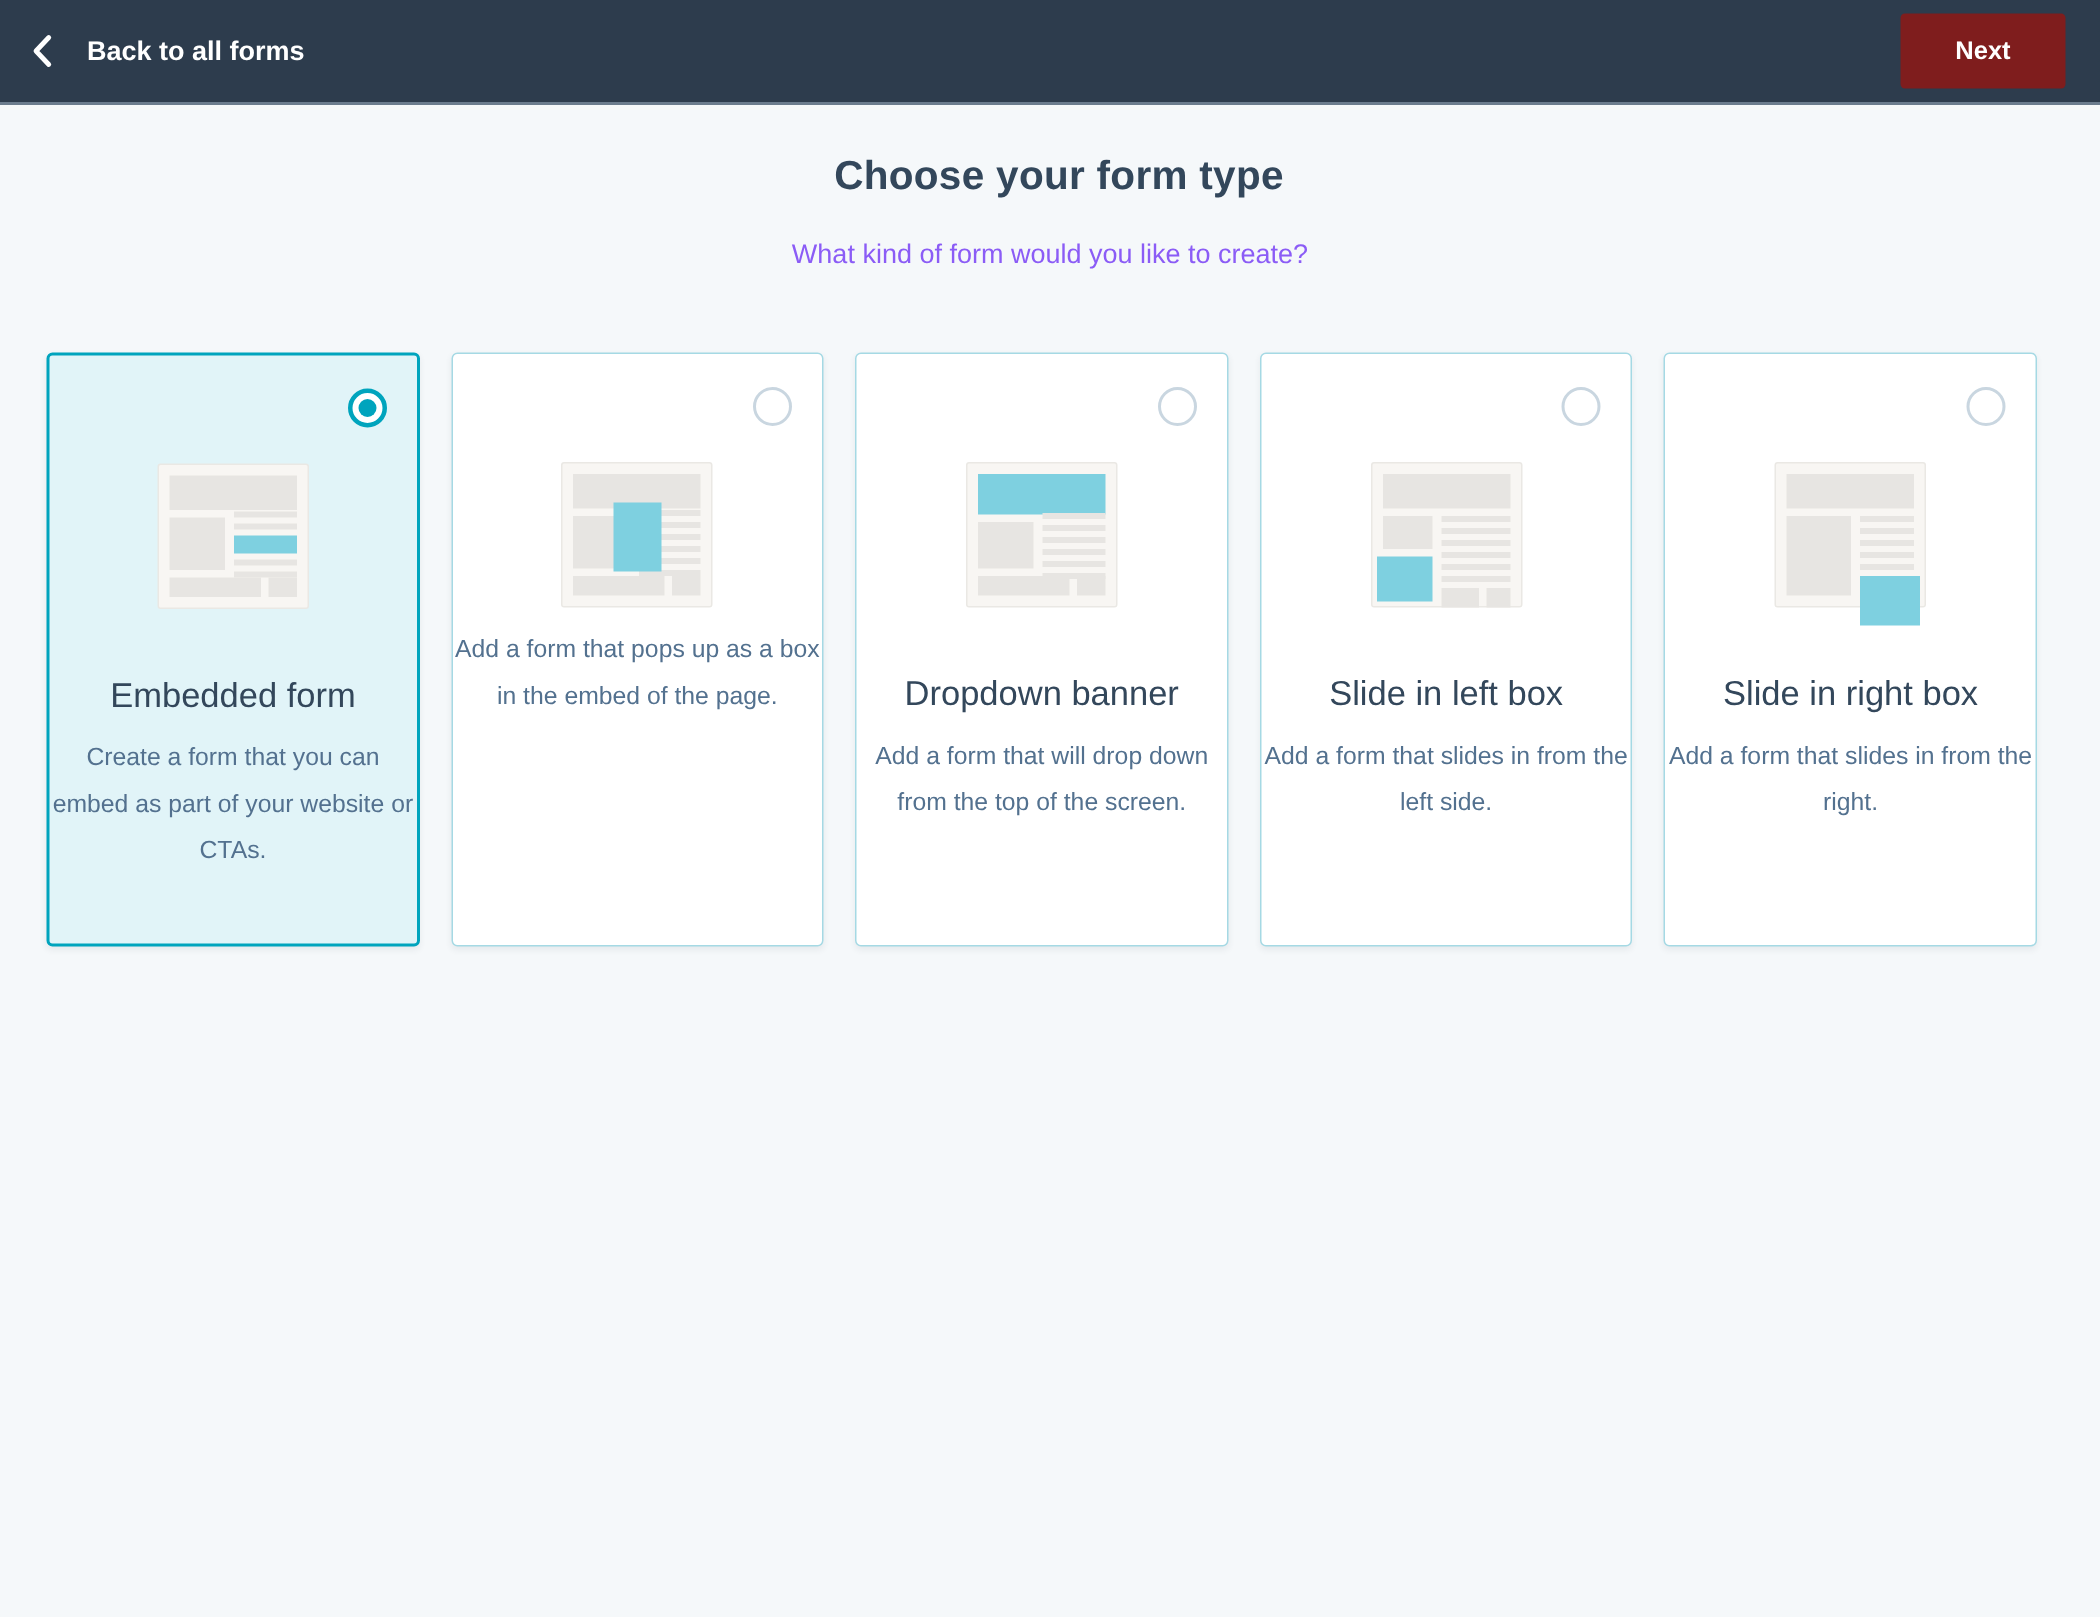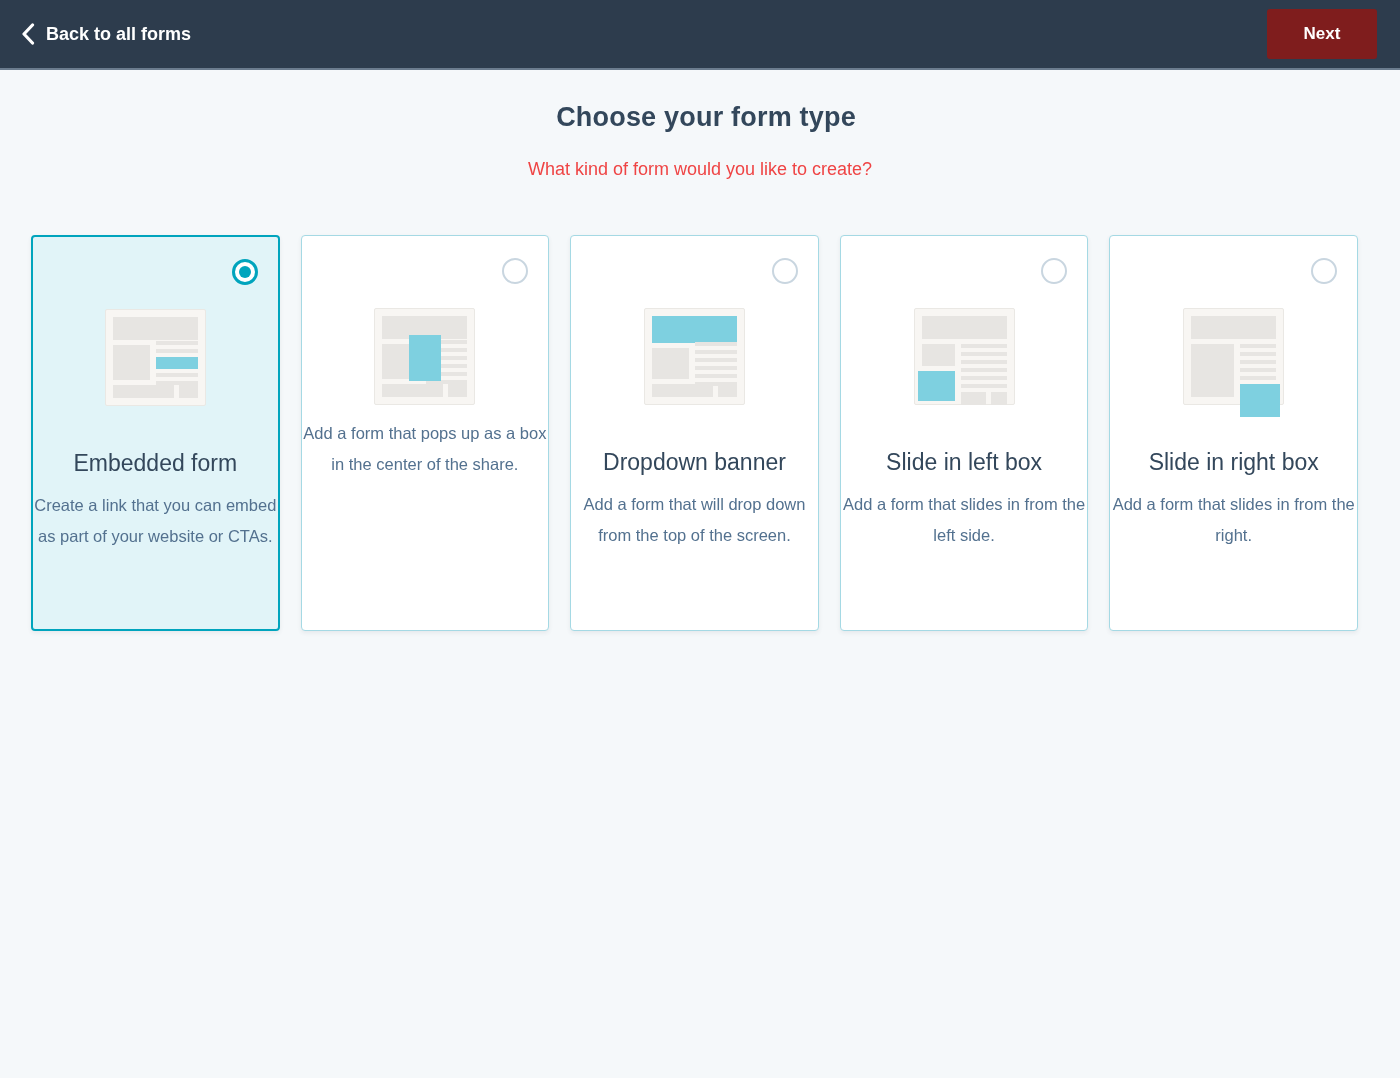--- a/index.html
+++ b/index.html
@@ -17,21 +17,21 @@
     background: #2d3c4d;
     border-bottom: 2px solid #6b7c8e;
     display: flex;
     align-items: center;
     justify-content: space-between;
     padding: 0 23px 0 20px;
   }
   .back-link {
     display: flex;
     align-items: center;
-    gap: 10px;
+    gap: 22px;
     color: #ffffff;
     font-weight: bold;
     font-size: 18px;
     cursor: pointer;
   }
   .back-link svg { display: block; }
   .next-btn {
     background: #7f1d1d;
     color: #ffffff;
     font-weight: bold;
@@ -49,21 +49,21 @@
     text-align: center;
     font-size: 27px;
     font-weight: bold;
     margin-top: 32px;
     letter-spacing: 0.2px;
     padding-left: 12px;
   }
   .page-subtitle {
     text-align: center;
     font-size: 18px;
-    color: #ef4444;
+    color: #8b5cf6;
     margin-top: 26px;
   }
 
   
   .grid {
     margin: 55px 42px 0 31px;
     display: grid;
     grid-template-columns: repeat(5, 1fr);
     gap: 24px 21px;
   }
@@ -208,21 +208,21 @@
           <div class="line blk"></div>
           <div class="line blk"></div>
         </div>
       </div>
       <div class="illus-bottom">
         <div class="wide blk"></div>
         <div class="small blk"></div>
       </div>
     </div>
     <div class="card-title">Embedded form</div>
-    <div class="card-desc">Create a link that you can embed as part of your website or CTAs.</div>
+    <div class="card-desc">Create a form that you can embed as part of your website or CTAs.</div>
   </div>
 
 
   <div class="card">
     <div class="radio"></div>
     <div class="illus">
       <div class="illus-header blk"></div>
       <div class="illus-row">
         <div class="illus-left blk"></div>
         <div class="illus-rcol">
@@ -233,21 +233,21 @@
           <div class="line blk"></div>
           <div class="line blk"></div>
         </div>
       </div>
       <div class="illus-bottom">
         <div class="wide blk"></div>
         <div class="small blk"></div>
       </div>
       <div class="popup-modal teal"></div>
     </div>
-    <div class="card-desc">Add a form that pops up as a box in the center of the share.</div>
+    <div class="card-desc">Add a form that pops up as a box in the embed of the page.</div>
   </div>
 
   <div class="card">
     <div class="radio"></div>
     <div class="illus">
       <div class="illus-header teal"></div>
       <div class="illus-row">
         <div class="illus-left blk"></div>
         <div class="illus-rcol">
           <div class="line blk"></div>

